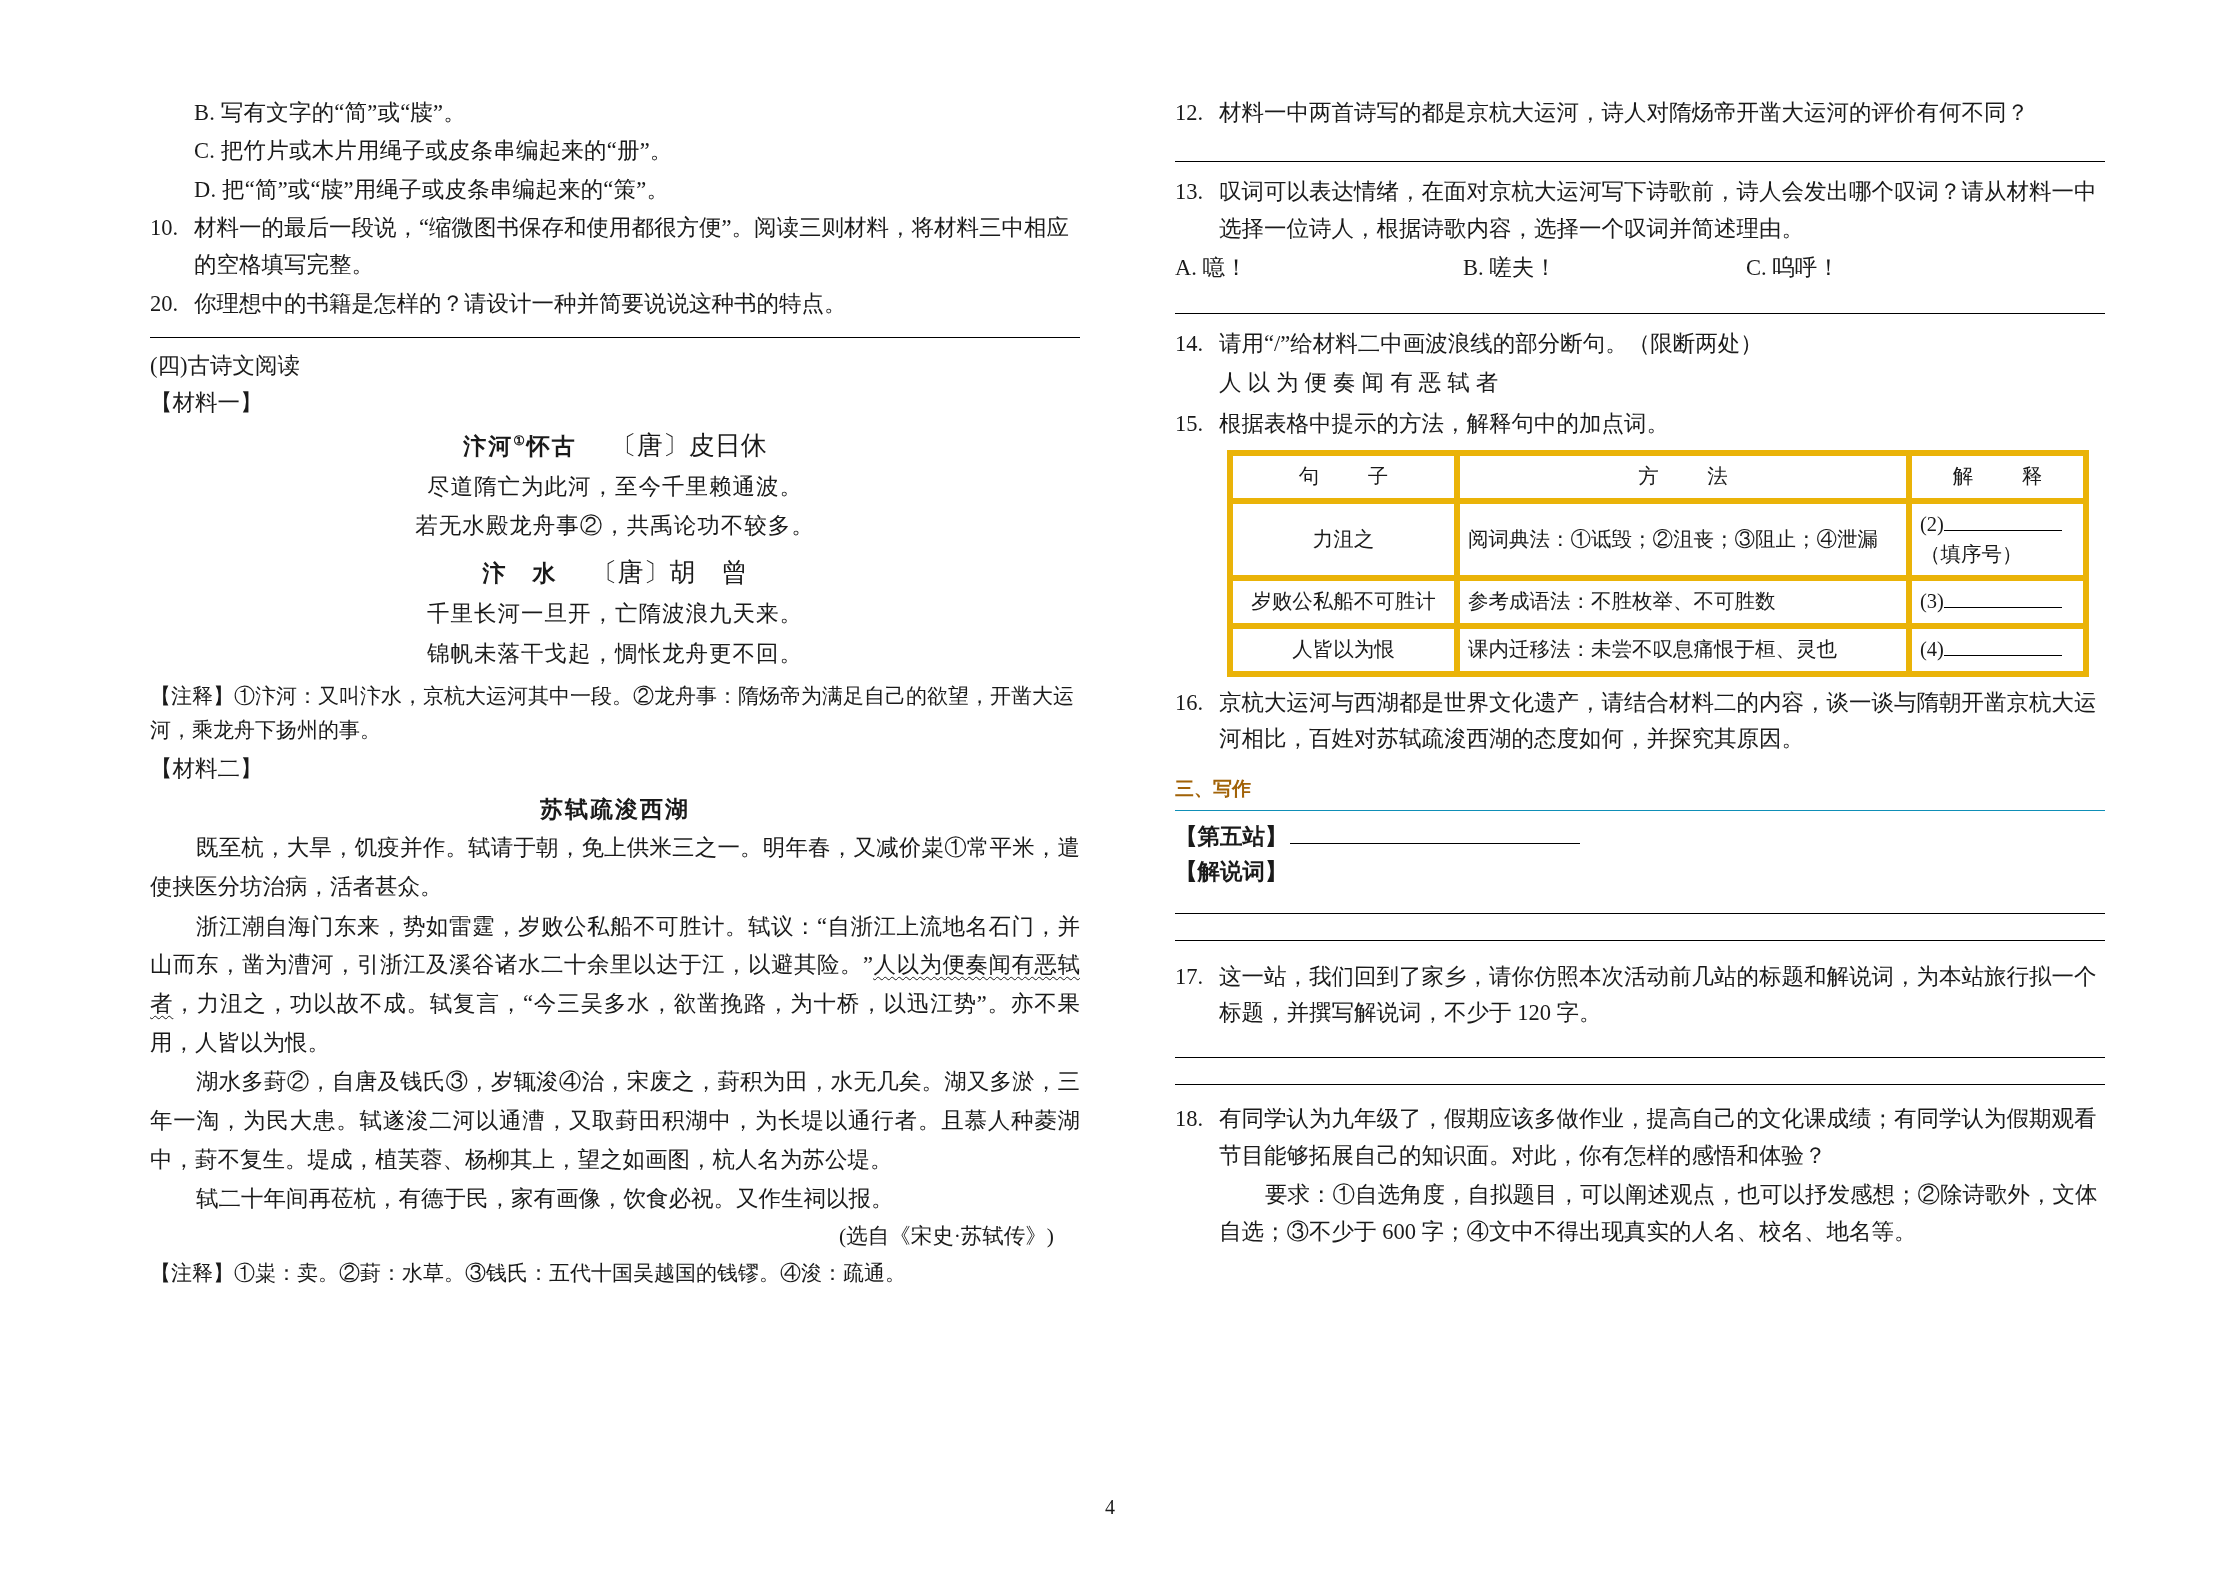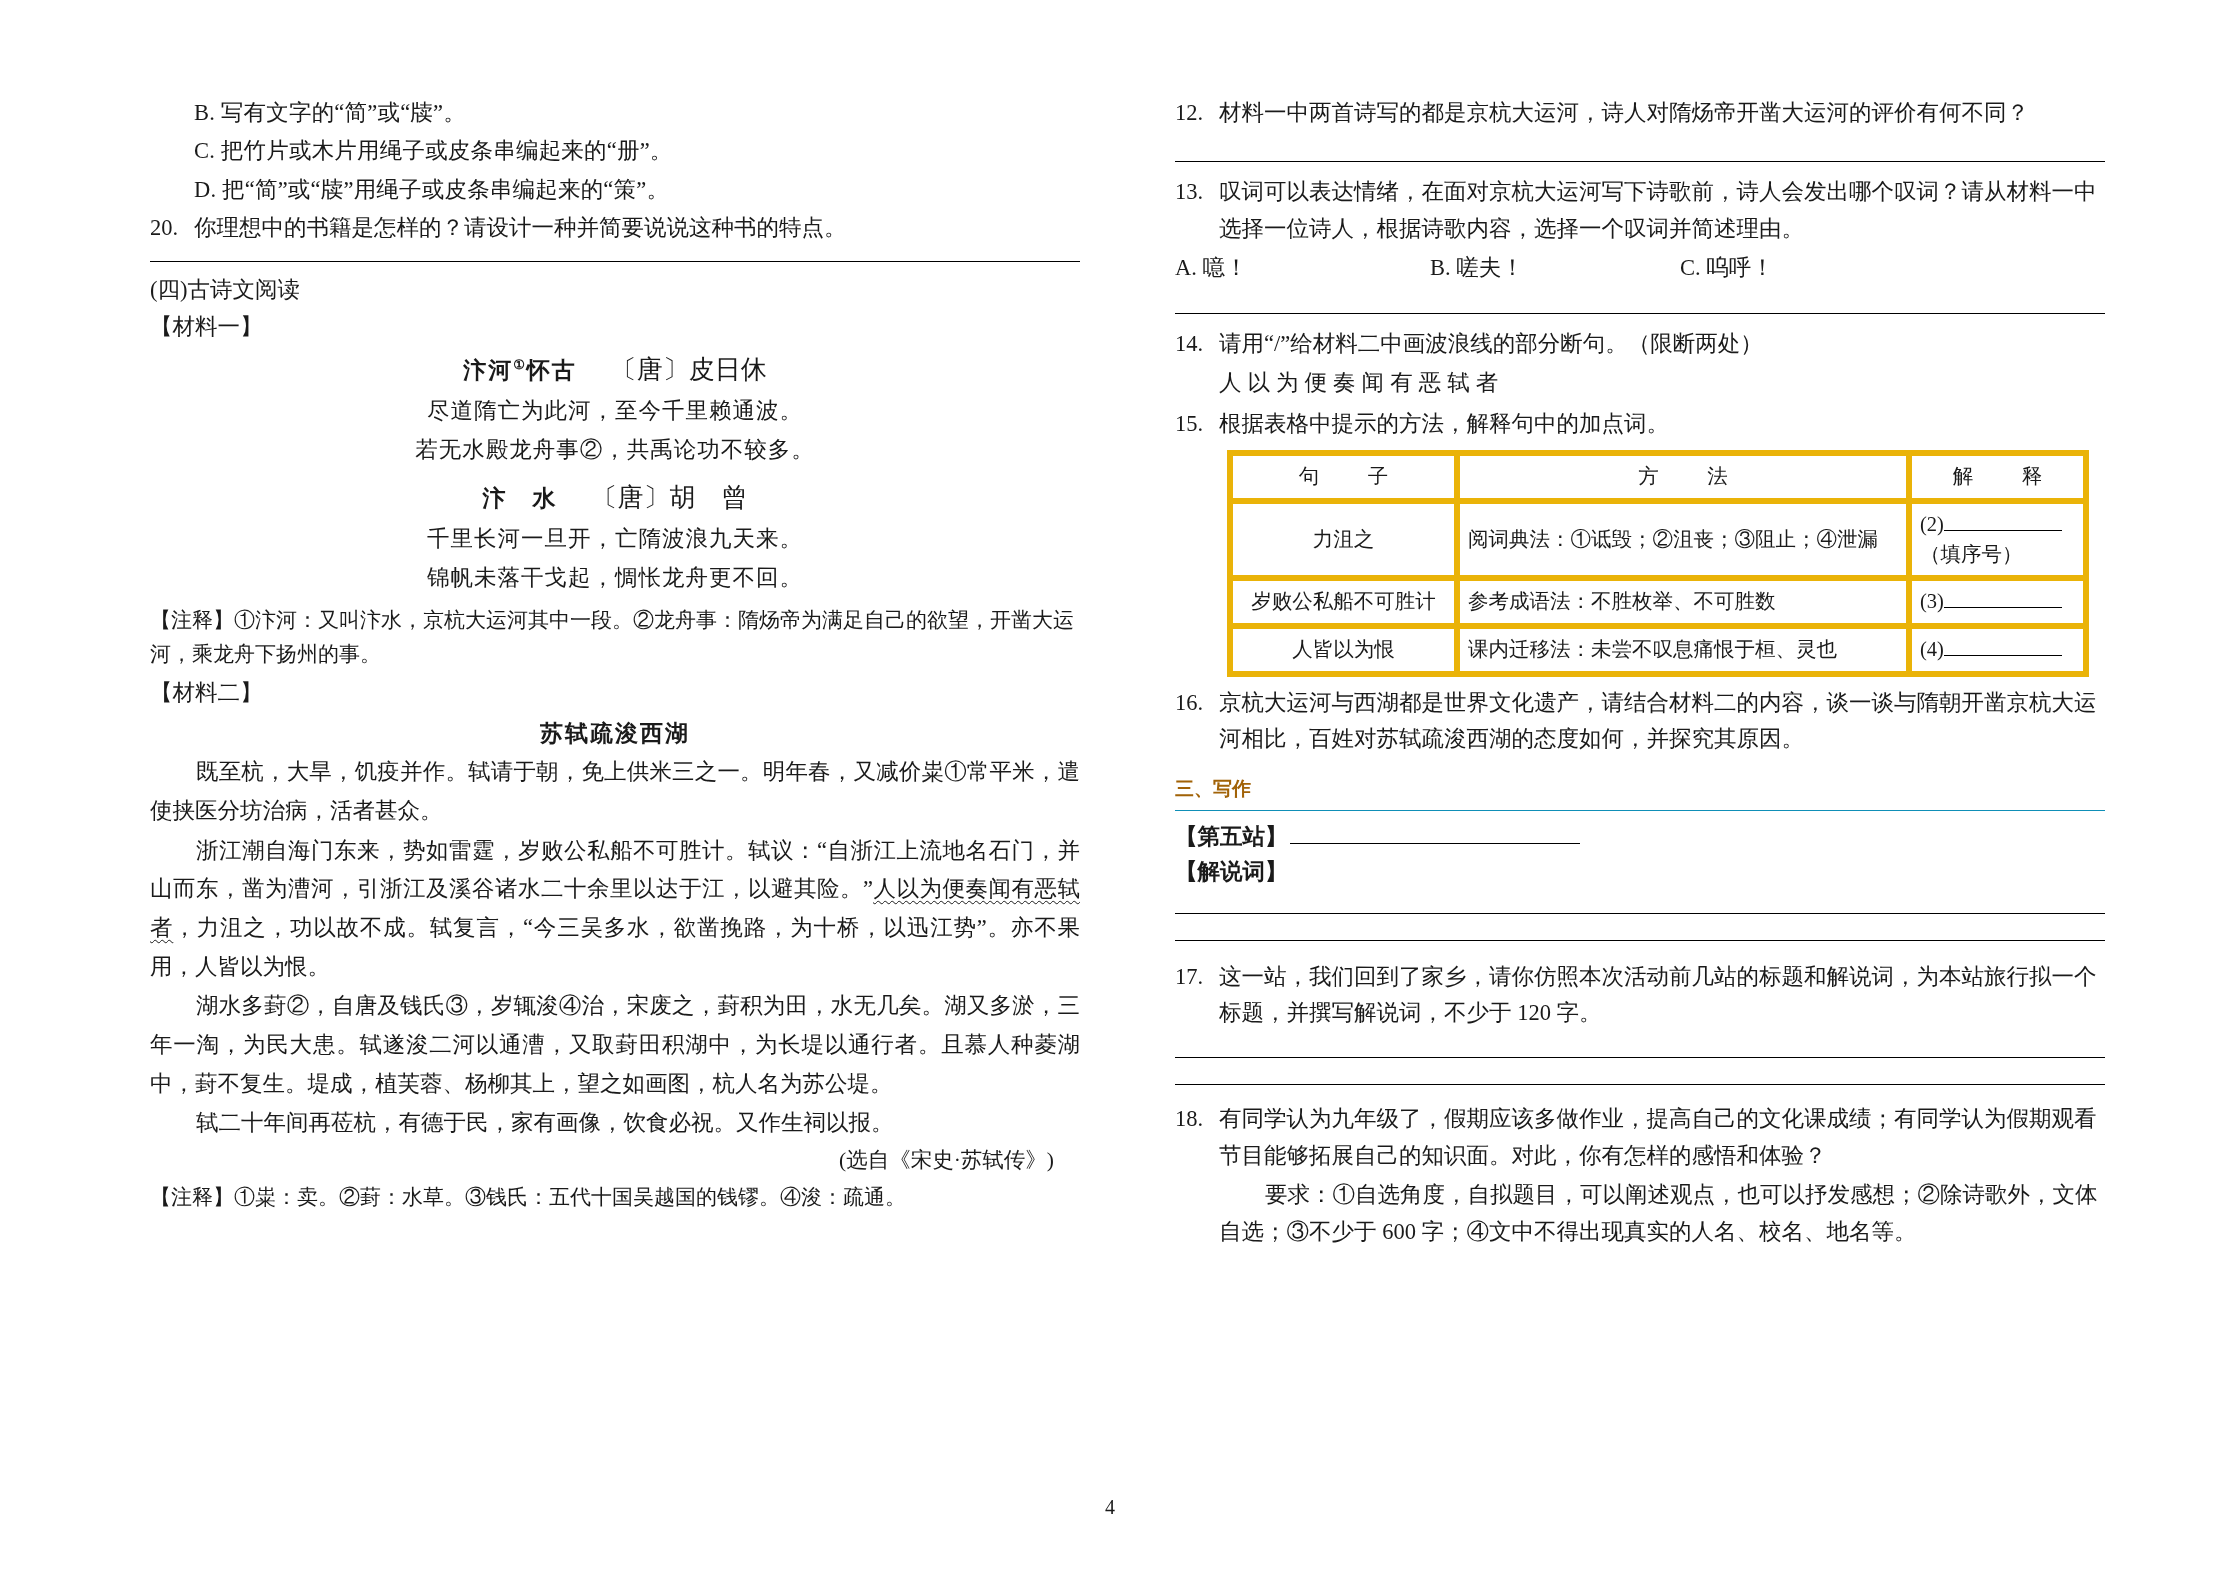--- a/index.html
+++ b/index.html
@@ -40,20 +40,21 @@
     flex:0 0 auto;
     width:44px;
   }
   .q-body{flex:1 1 auto;}
   .indent{margin-left:44px;}
   .opt-row{
     display:flex;
     font-size:22.5px;
     line-height:1.62;
     margin:0 0 3px 0;
+    gap:33px;
   }
   .opt{flex:0 0 auto;}
   .opt-a{width:255px;}
   .opt-b{width:250px;}
 
   .section-rule{
     border:0;
     border-top:1px solid #000;
     margin:14px 0 12px 0;
   }
@@ -178,20 +179,24 @@
 <body>
 
 <div class="page">
 
   <div class="col col-left">
 
     <div class="line indent">B. 写有文字的“简”或“牍”。</div>
     <div class="line indent">C. 把竹片或木片用绳子或皮条串编起来的“册”。</div>
     <div class="line indent">D. 把“简”或“牍”用绳子或皮条串编起来的“策”。</div>
 
+    <div class="q">
+      <span class="q-num">10.</span>
+      <span class="q-body">材料一的最后一段说，“缩微图书保存和使用都很方便”。阅读三则材料，将材料三中相应的空格填写完整。</span>
+    </div>
 
     <div class="q">
       <span class="q-num">20.</span>
       <span class="q-body">你理想中的书籍是怎样的？请设计一种并简要说说这种书的特点。</span>
     </div>
 
     <hr class="section-rule">
 
     <div class="sect-title plain">(四)古诗文阅读</div>
     <div class="sect-title">【材料一】</div>

